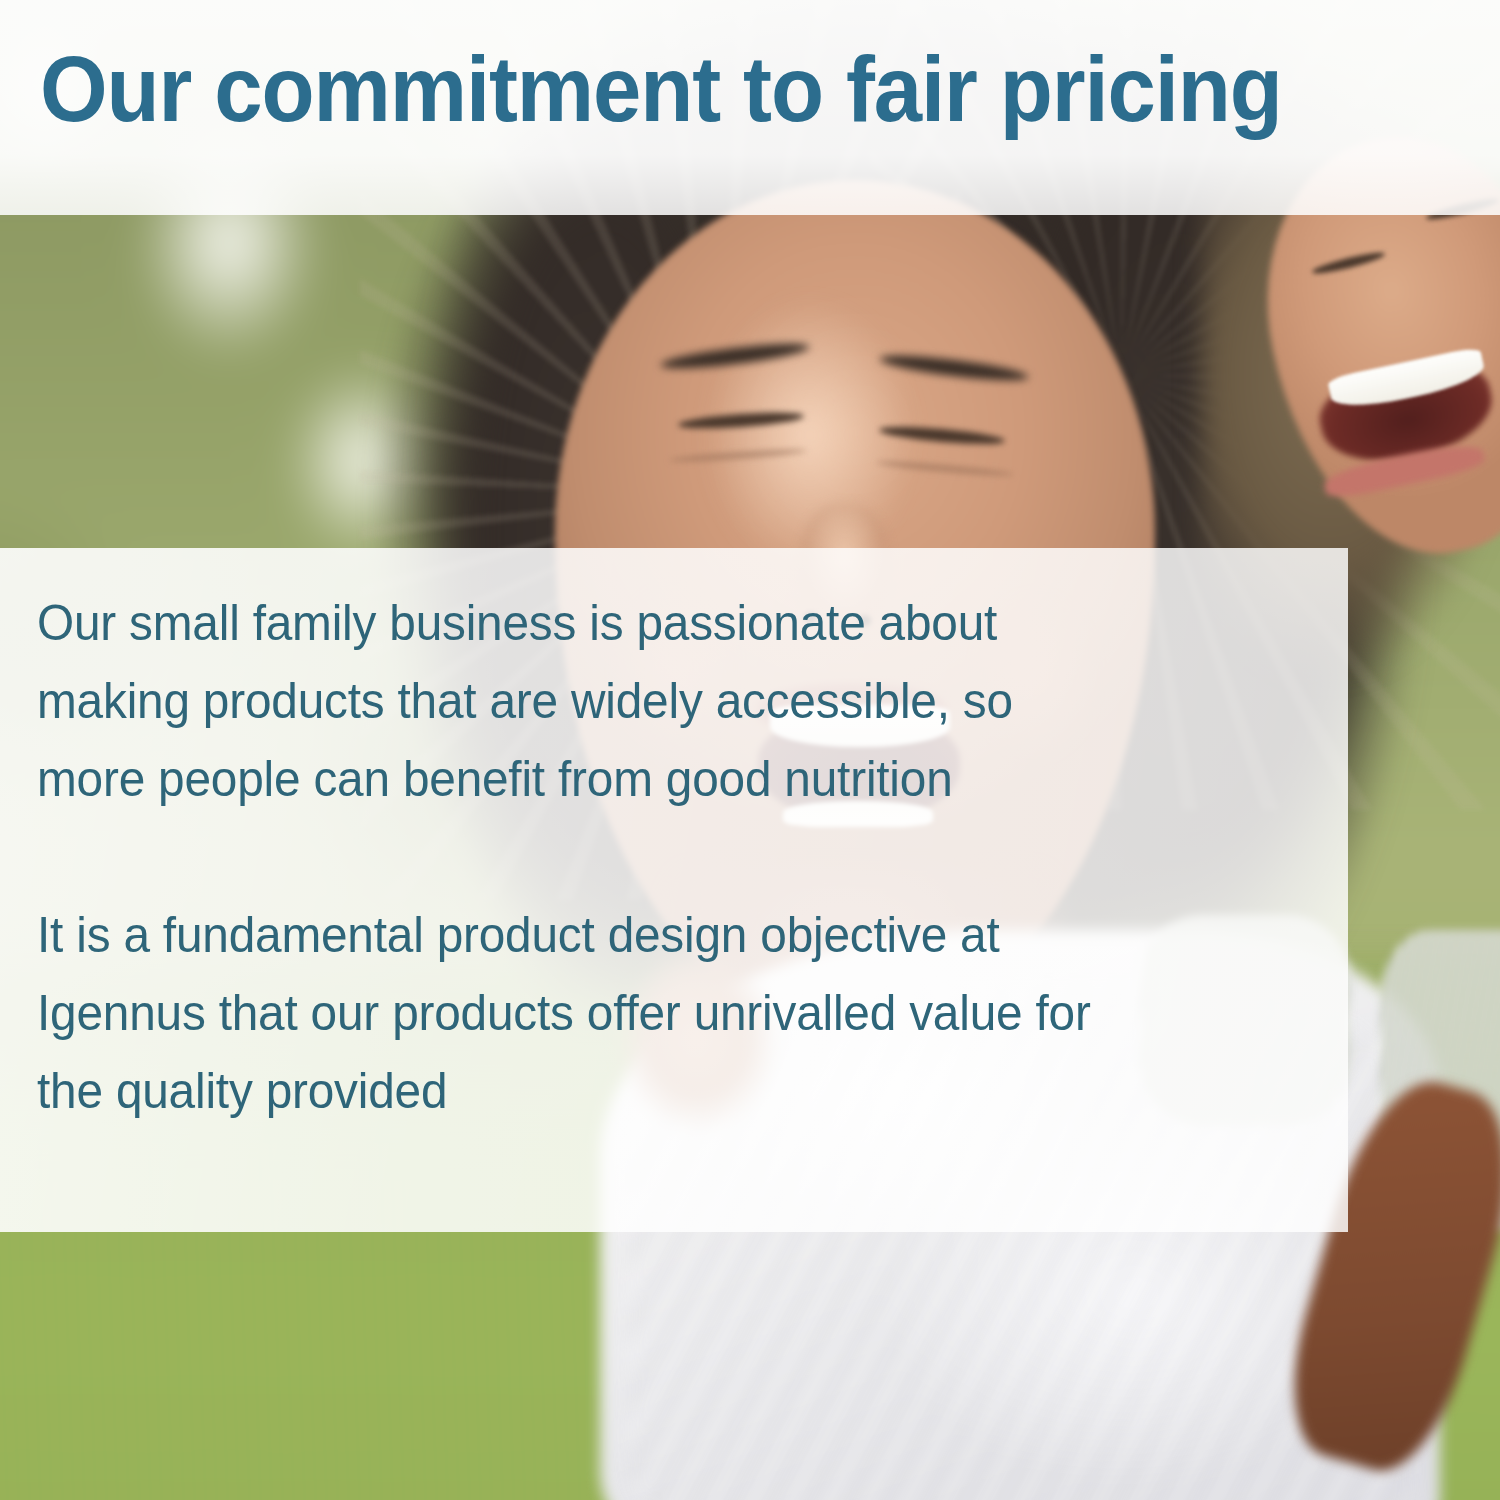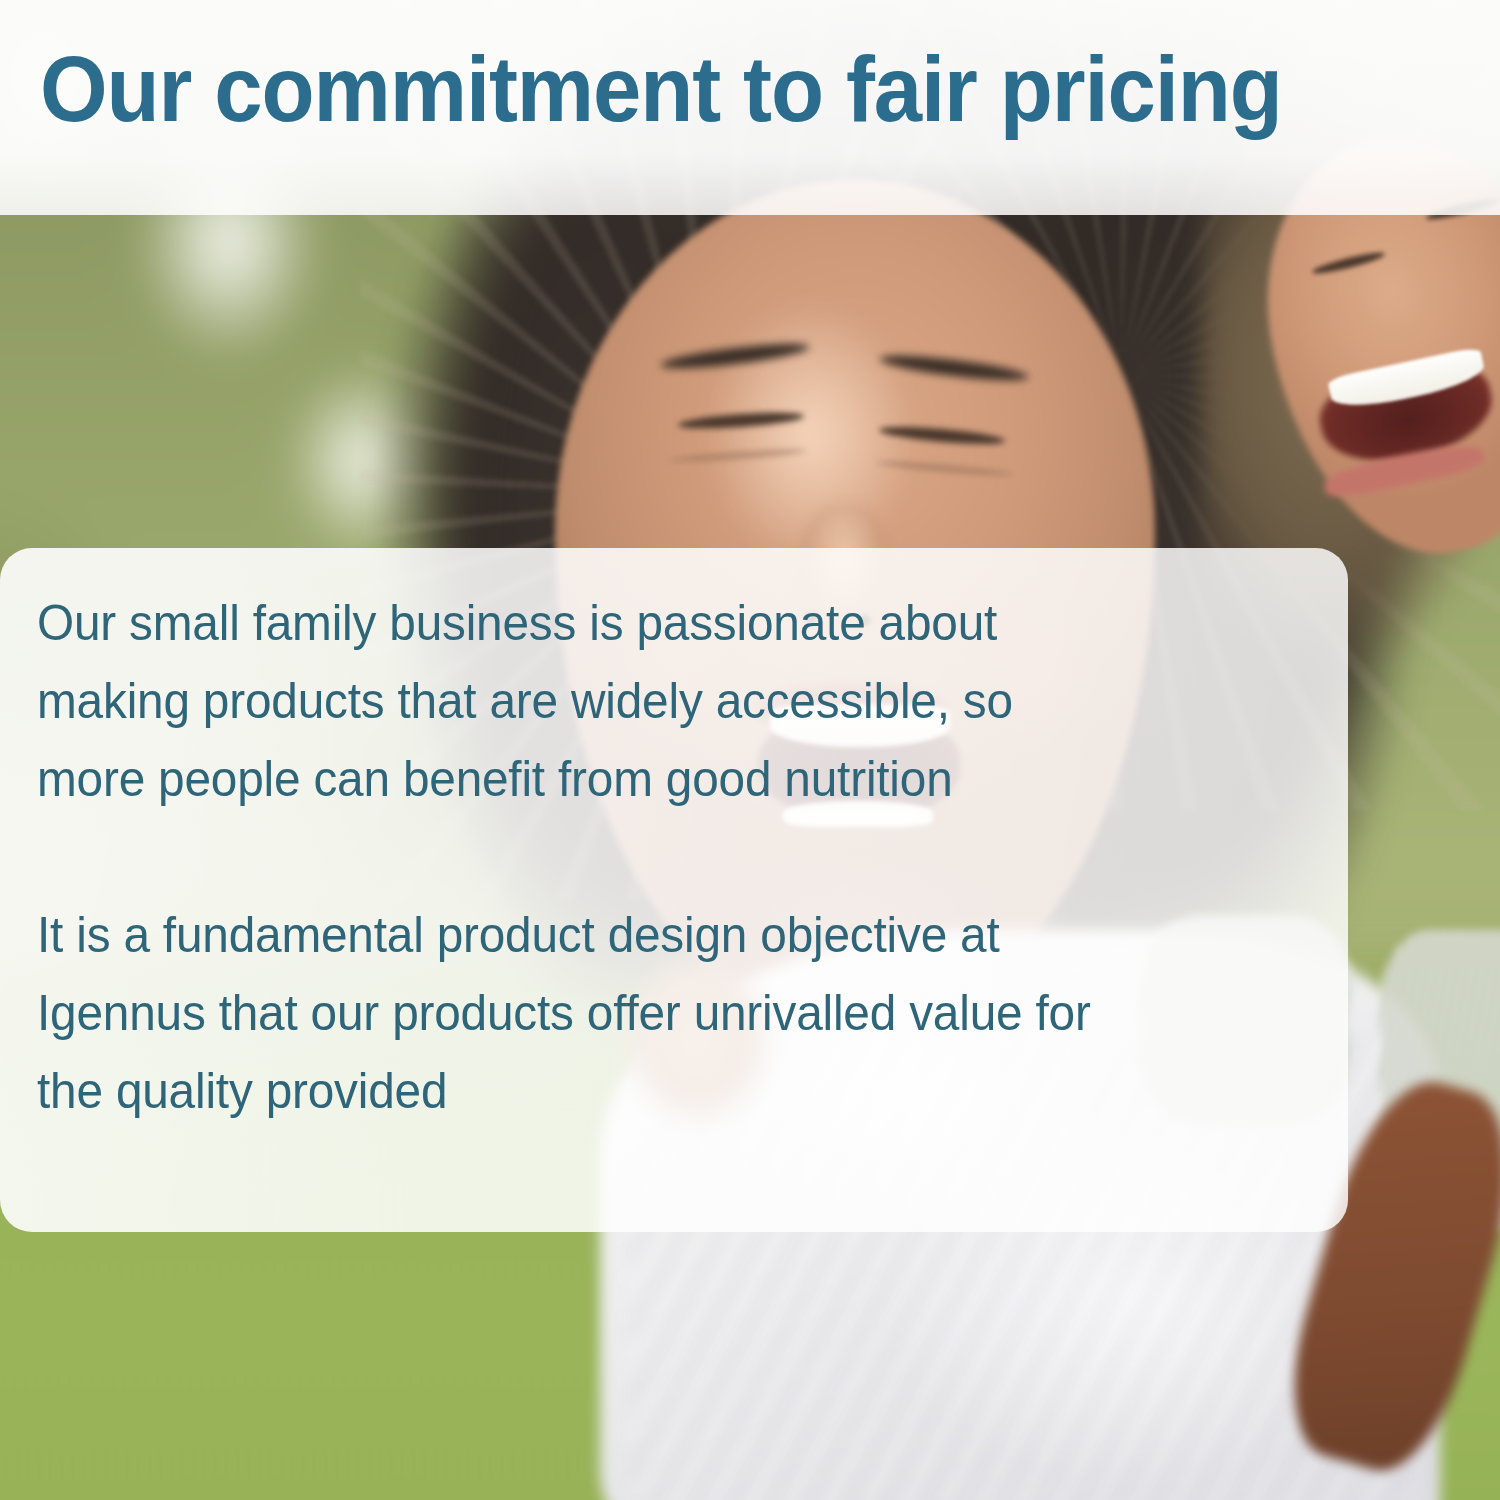--- a/index.html
+++ b/index.html
@@ -235,21 +235,20 @@
     transform-origin:left center;
     white-space:nowrap;
   }
 
   
   .panel {
     position:absolute;
     left:0; top:548px; width:1348px; height:684px;
     background:
       linear-gradient(100deg, rgba(255,255,255,.90) 0%, rgba(255,255,255,.86) 34%, rgba(255,255,255,.84) 66%, rgba(255,255,255,.82) 100%);
-    border-radius: 32px;
   }
   .panel-text {
     position:absolute; left:37px; top:36px; right:20px;
     font-family:"Liberation Sans", sans-serif;
     font-size:50px;
     line-height:78px;
     letter-spacing:-.2px;
     transform:scaleX(.955);
     transform-origin:left top;
   }

